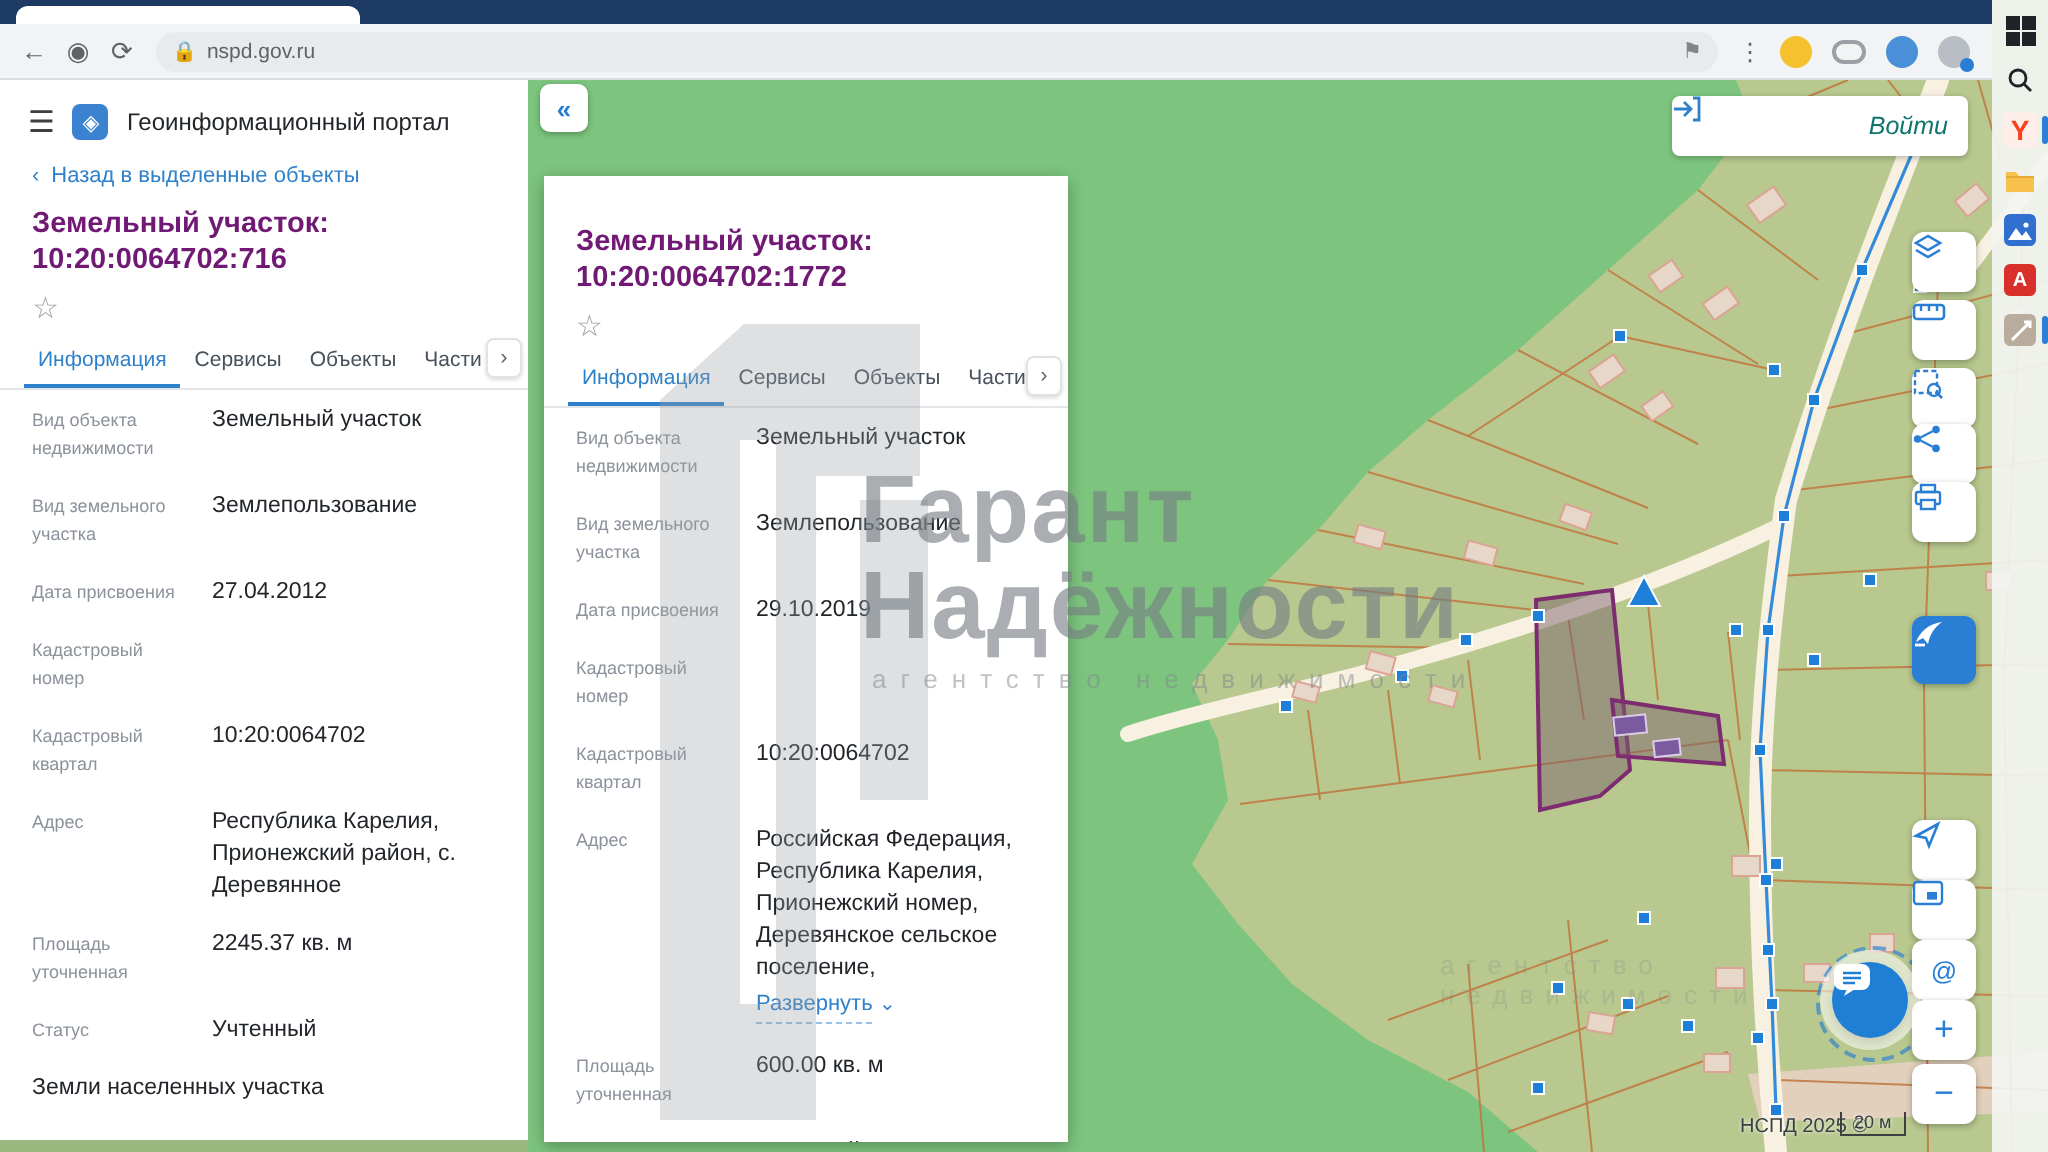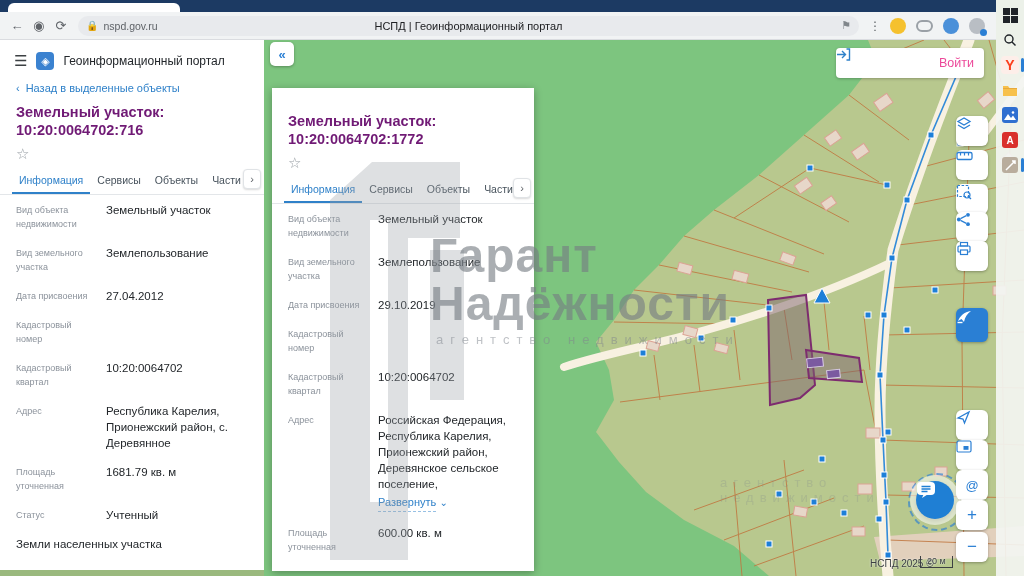--- a/index.html
+++ b/index.html
@@ -37,21 +37,21 @@
   .win-grid span{background:#1f2328;}
   .y-logo{color:#fc3f1d;font-weight:bold;font-size:14px;}
   .sq{width:16px;height:16px;border-radius:3px;display:flex;align-items:center;justify-content:center;color:#fff;font-size:10px;font-weight:bold;}
 
   
   .map{position:absolute;left:264px;top:40px;width:760px;height:536px;z-index:1;}
   .map svg{position:absolute;left:0;top:0;}
   .login-bar{position:absolute;left:572px;top:8px;width:148px;height:30px;background:#fff;border-radius:4px;
              box-shadow:0 1px 3px rgba(0,0,0,.25);display:flex;align-items:center;justify-content:flex-end;
              padding:0 10px;box-sizing:border-box;gap:6px;z-index:20;}
-  .login-bar span{color:#ec4899;font-size:12.5px;}
+  .login-bar span{color:#0f766e;font-size:12.5px;font-style:italic;}
   .mapbtn{position:absolute;left:692px;width:32px;height:30px;background:#fff;border-radius:6px;
           box-shadow:0 1px 3px rgba(0,0,0,.3);display:flex;align-items:center;justify-content:center;
           color:#2a7fd4;z-index:20;font-size:14px;}
   .mapbtn.active{background:#2a7fd4;color:#fff;}
   .chat-btn{position:absolute;left:652px;top:441px;width:38px;height:38px;border-radius:50%;background:#1f7fd4;
             display:flex;align-items:center;justify-content:center;z-index:20;
             box-shadow:0 0 0 6px rgba(255,255,255,.55),0 2px 5px rgba(0,0,0,.3);}
   .chat-ring{position:absolute;left:644px;top:433px;width:54px;height:54px;border-radius:50%;
              border:2px dashed rgba(42,127,212,.65);z-index:19;}
   .attrib{position:absolute;left:606px;top:518px;font-size:10px;color:#3c4043;z-index:18;text-shadow:0 0 2px #fff;}
@@ -368,21 +368,21 @@
           <div class="flabel">Адрес</div>
           <div class="fvalue">
             <span>Республика Карелия, Прионежский район, с. Деревянное</span>
             
           </div>
         </div>
 
         <div class="frow">
           <div class="flabel">Площадь уточненная</div>
           <div class="fvalue">
-            <span>1681.79 кв. м</span>
+            <span>2245.37 кв. м</span>
             
           </div>
         </div>
 
         <div class="frow">
           <div class="flabel">Статус</div>
           <div class="fvalue">
             <span>Учтенный</span>
             
           </div>
@@ -447,21 +447,21 @@
           <div class="flabel">Кадастровый квартал</div>
           <div class="fvalue">
             <span>10:20:0064702</span>
             
           </div>
         </div>
 
         <div class="frow">
           <div class="flabel">Адрес</div>
           <div class="fvalue">
-            <span>Российская Федерация, Республика Карелия, Прионежский район, Деревянское сельское поселение,</span>
+            <span>Российская Федерация, Республика Карелия, Прионежский номер, Деревянское сельское поселение,</span>
             <span><br><a class="expand-link">Развернуть</a> <span class="expand-chev">⌄</span></span>
           </div>
         </div>
 
         <div class="frow">
           <div class="flabel">Площадь уточненная</div>
           <div class="fvalue">
             <span>600.00 кв. м</span>
             
           </div>
@@ -494,21 +494,20 @@
   <div class="titlebar">
     <div class="browser-tab"></div>
   </div>
   <div class="toolbar">
     <div class="tbtn">←</div>
     <div class="tbtn">◉</div>
     <div class="tbtn">⟳</div>
     <div class="addr">
       <span class="lock">🔒</span>
       <span class="url">nspd.gov.ru</span>
-      <span class="page-title">НСПД | Геоинформационный портал</span>
       <span class="addr-flag">⚑</span>
     </div>
     <div class="dots">⋮</div>
     <div class="ext smile"></div>
     <div class="ext mask"></div>
     <div class="ext shield"></div>
     <div class="ext pin"></div>
   </div>
 
   <div class="taskbar">

